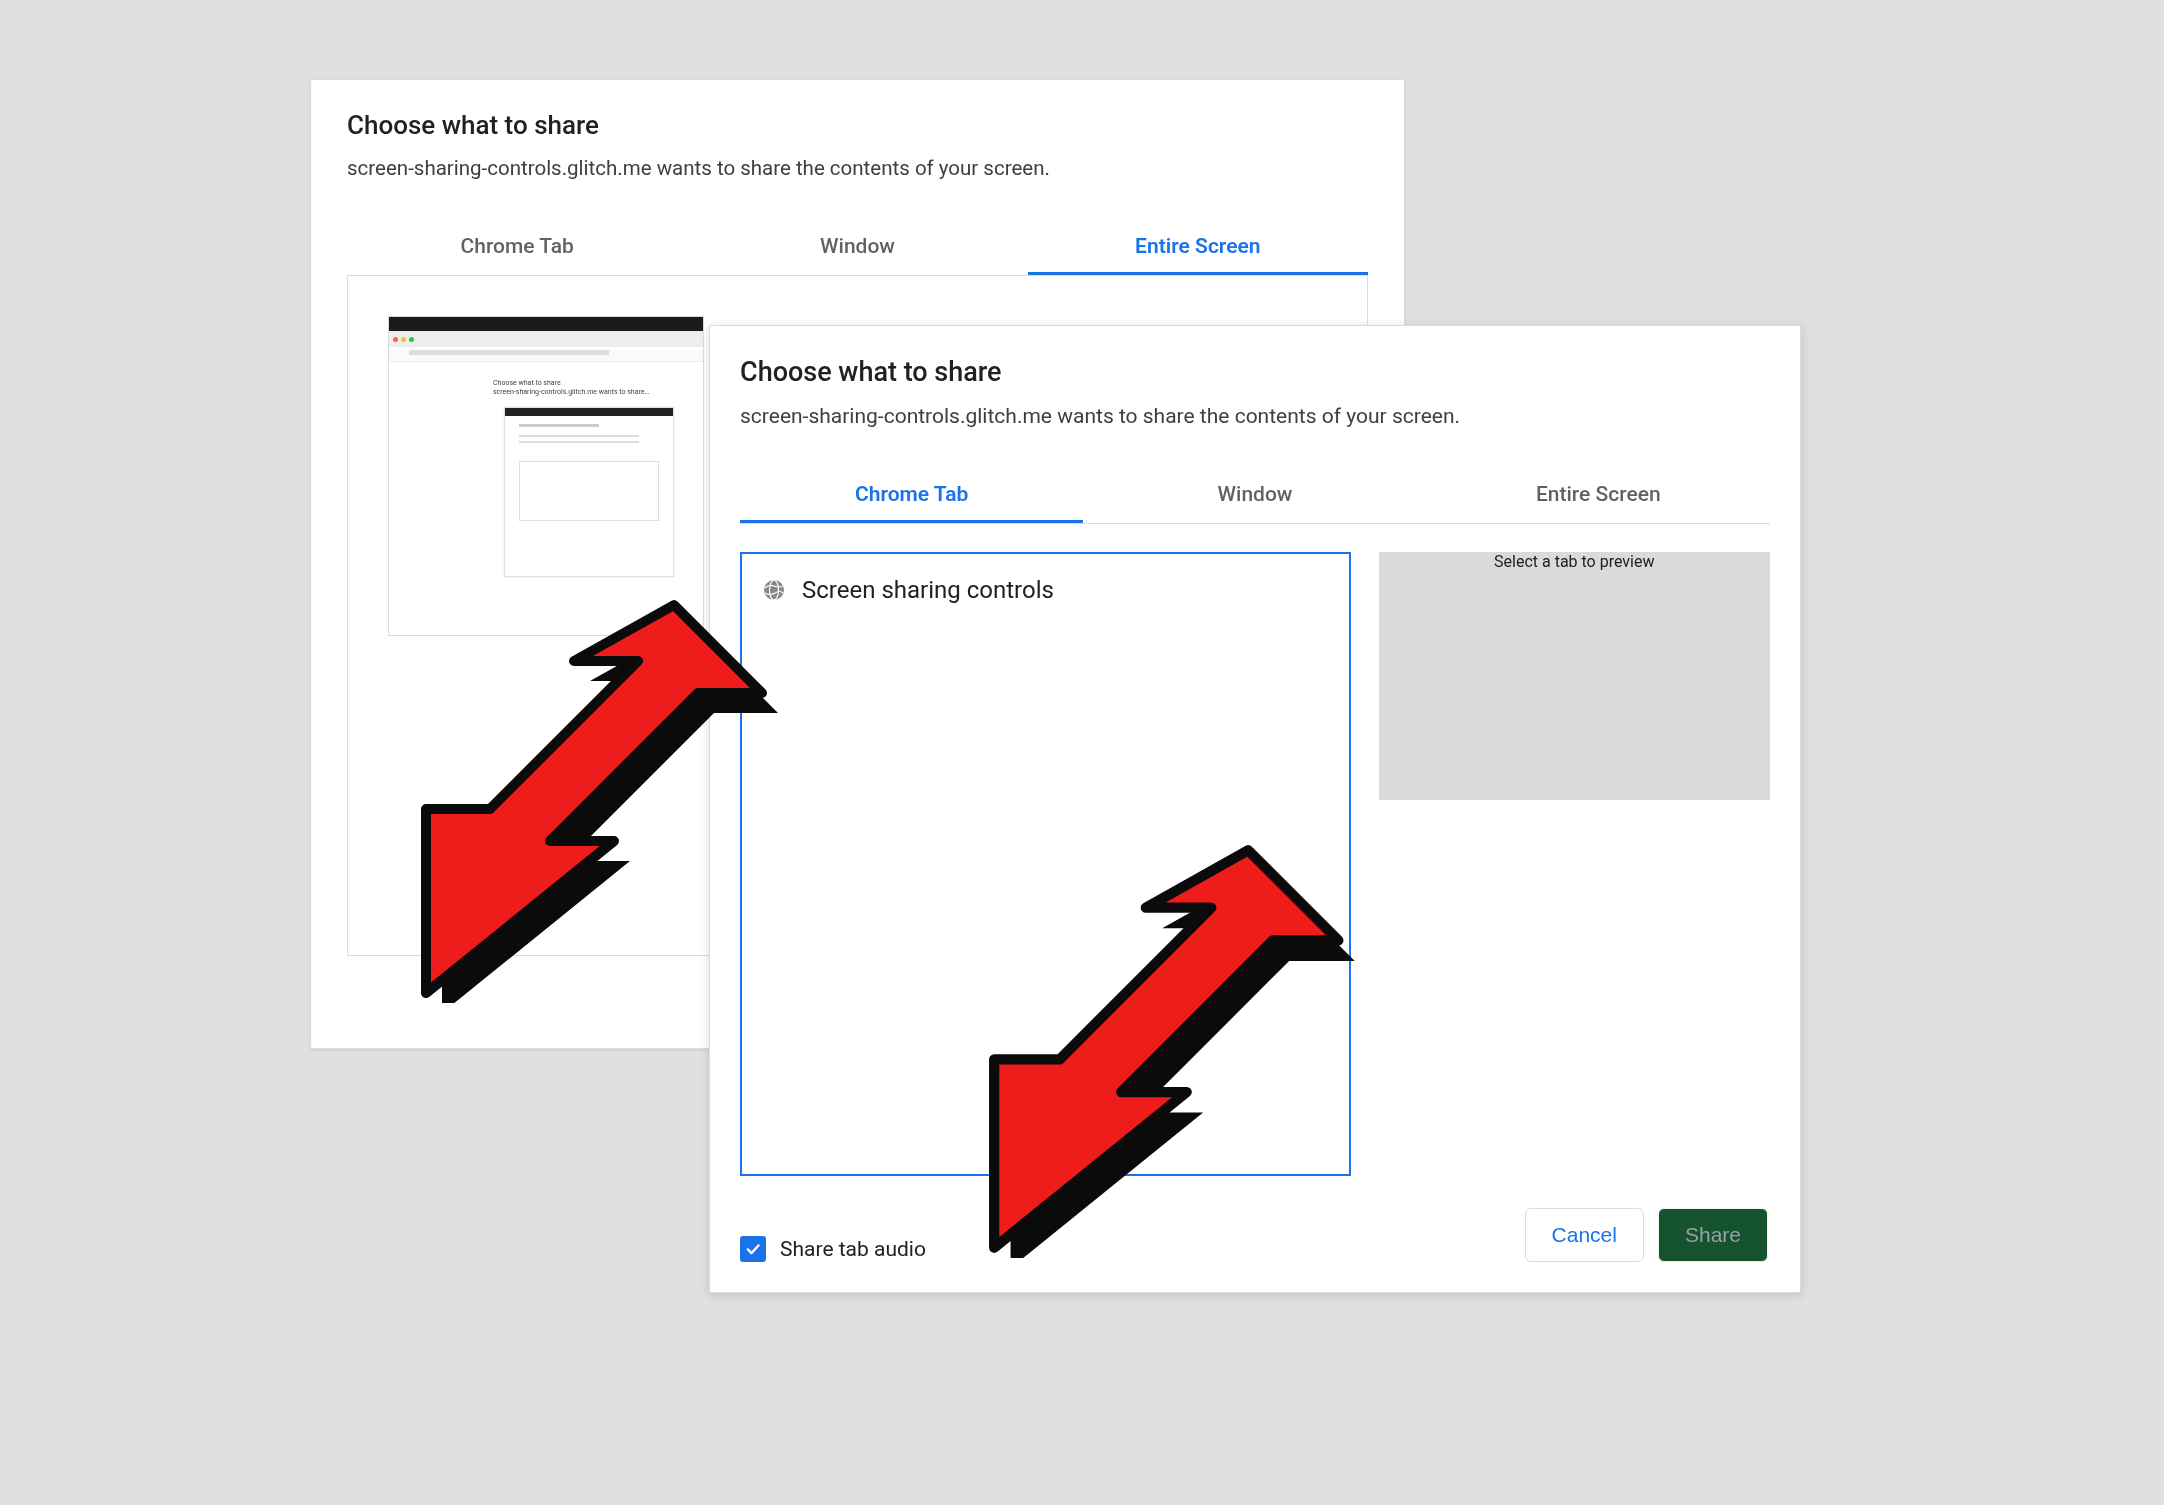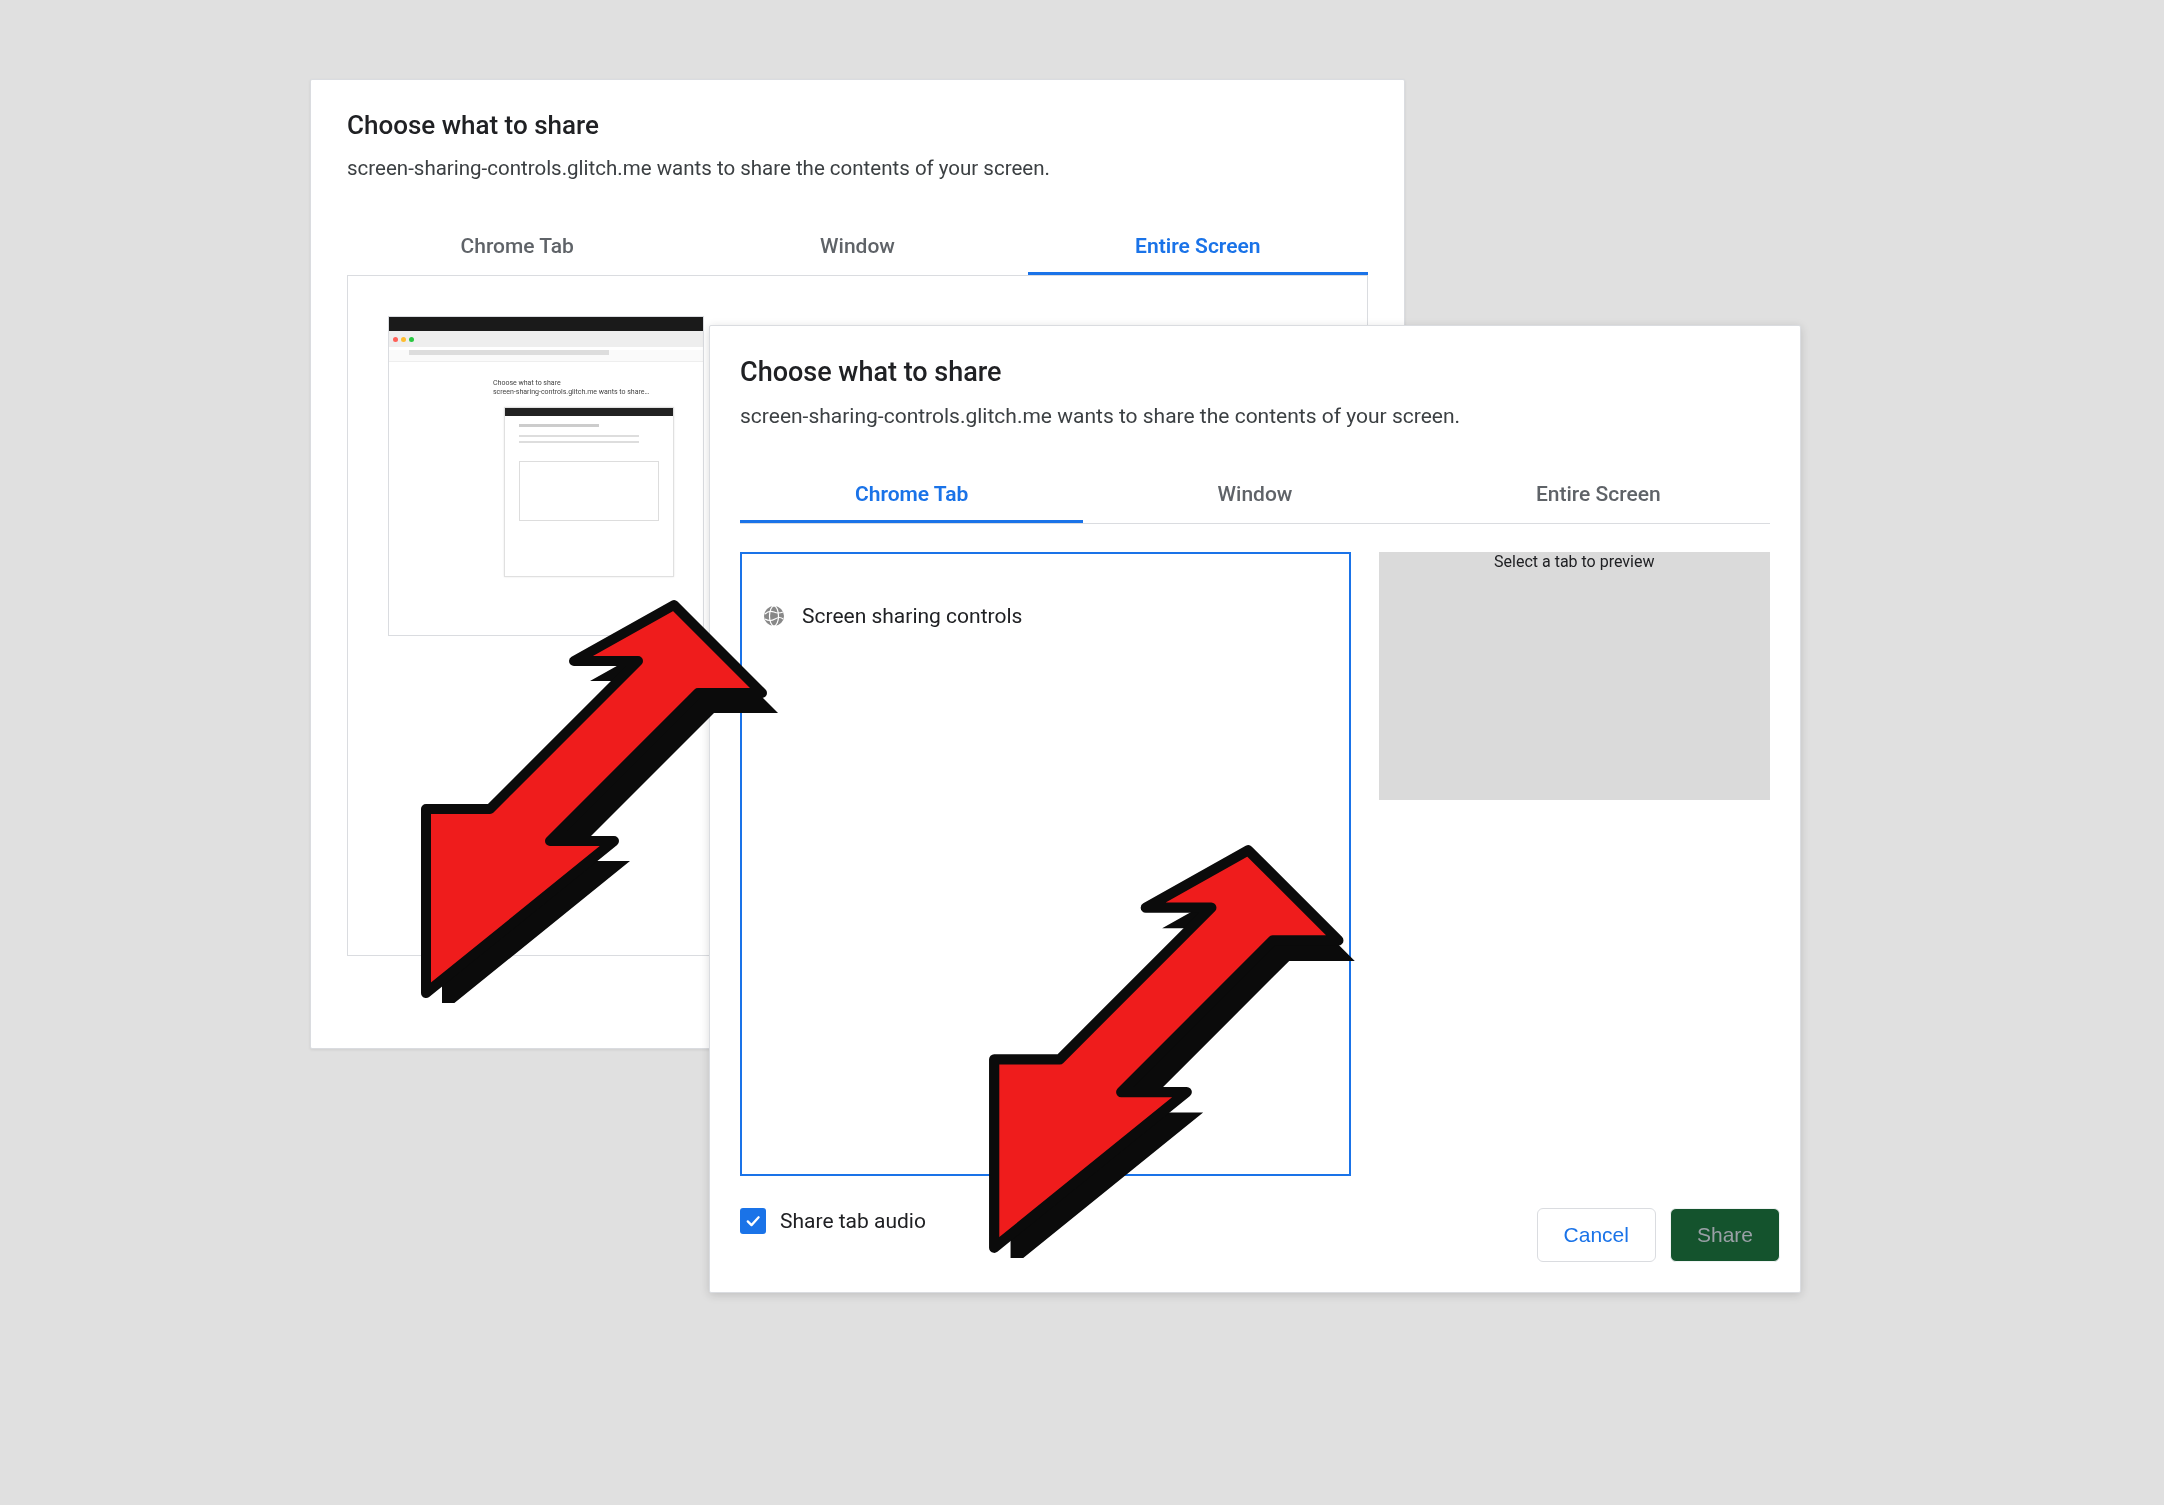--- a/index.html
+++ b/index.html
@@ -126,37 +126,36 @@
   .dialog-front .body2 {
     margin: 28px 30px 0 30px; display:flex; gap:28px;
   }
   .tab-list {
     width: 620px; height: 624px;
     border: 2px solid #1a73e8;
     padding: 18px 20px;
   }
   .tab-item {
     display:flex; align-items:center; gap:16px;
-    font-size:21px; color:#202124; cursor:pointer;
+    font-size:24px; color:#202124; cursor:pointer;
     padding: 4px 0;
-    margin-top: 28px;
   }
   .globe {
     width:24px; height:24px; flex-shrink:0;
   }
   .preview {
     width: 398px; height: 248px;
     background:#dadada;
     display:flex; align-items:flex-start; justify-content:center;
     font-size:16px; color:#202124;
   }
   .footer {
     position:absolute; bottom:0; left:0; right:0;
-    padding: 24px 20px 30px 30px;
-    display:flex; align-items:flex-start;
+    padding: 24px 32px 30px 30px;
+    display:flex; align-items:flex-end;
   }
   .chk-wrap { display:flex; align-items:center; gap:14px; }
   .chk {
     width:26px; height:26px; background:#1a73e8; border-radius:3px;
     display:flex; align-items:center; justify-content:center; cursor:pointer;
   }
   .chk svg{width:18px;height:18px;}
   .chk-label { font-size:21px; color:#202124; }
   .btns { margin-left:auto; display:flex; gap:14px;}
   .btn {

